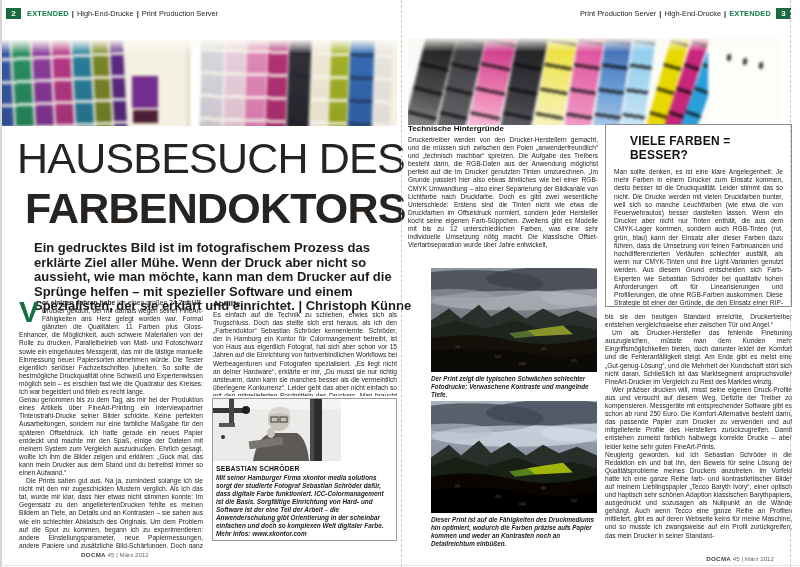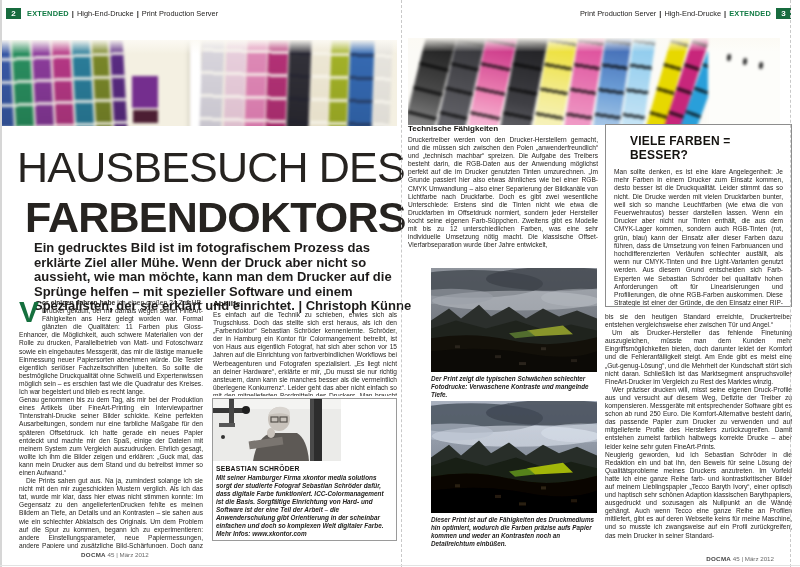--- a/index.html
+++ b/index.html
@@ -39,21 +39,21 @@
      background:linear-gradient(to bottom,rgba(252,250,244,.95),rgba(252,250,244,0));}
   .st{position:absolute;top:-14px;height:122px;}
   .st::after{content:"";position:absolute;inset:0;
      background:repeating-linear-gradient(to bottom,transparent 0 22px,rgba(8,8,8,.8) 22px 25px);}
   .br-white{position:absolute;right:-6px;top:-6px;width:84px;height:120%;background:#fdfdfa;}
   .mark{position:absolute;width:4px;height:7px;background:#2b2b2b;border-radius:50% 50% 60% 60%;}
 
   
   .headline{position:absolute;left:17px;top:133px;font-size:43px;line-height:50px;
             color:#262320;letter-spacing:-.8px;}
-  .headline .l1{font-weight:400;display:block;margin-top:9px;}
+  .headline .l1{font-weight:400;display:block;}
   .headline .l2{font-weight:700;display:block;margin-left:8px;}
   .intro{position:absolute;left:34px;top:241px;width:381px;font-size:13px;line-height:14.6px;
          font-weight:700;color:#1d1b1a;}
 
   
   .bodytext{font-size:6.6px;line-height:8.1px;text-align:justify;color:#262421;}
   .bodytext p{margin:0;}
   .bodytext p.ind{text-indent:7px;}
   .bodytext h3{font-size:8px;line-height:10px;margin:5px 0 2px;color:#14120f;}
   .bodytext h3.first{margin-top:0;}
@@ -227,21 +227,21 @@
     <svg class="photo" viewBox="0 0 128 62">
         <use href="#sym-portrait"></use>
       </svg>
     <div class="profile-inner">
       <div class="profile-name">SEBASTIAN SCHRÖDER</div>
       <p class="profile-bio"><span>Mit seiner Hamburger Firma xkontor media solutions sorgt der studierte Fotograf Sebastian Schröder dafür, dass digitale Farbe funktioniert. ICC-Colormanagement ist die Basis. Sorgfältige Einrichtung von Hard- und Software ist der eine Teil der Arbeit – die Anwenderschulung gibt Orientierung in der scheinbar einfachen und doch so komplexen Welt digitaler Farbe. </span><span>Mehr Infos: www.xkontor.com</span></p>
     </div>
   </div>
 
   <div class="col3text bodytext">
-    <h3 class="first">Technische Fähigkeiten</h3>
+    <h3 class="first">Technische Hintergründe</h3>
     <p>Druckertreiber werden von den Drucker-Herstellern gemacht, und die müssen sich zwischen den Polen „anwenderfreundlich“ und „technisch machbar“ spreizen. Die Aufgabe des Treibers besteht darin, die RGB-Daten aus der Anwendung möglichst perfekt auf die im Drucker genutzten Tinten umzurechnen. „Im Grunde passiert hier also etwas ähnliches wie bei einer RGB-CMYK Umwandlung – also einer Separierung der Bildkanäle von Lichtfarbe nach Druckfarbe. Doch es gibt zwei wesentliche Unterschiede: Erstens sind die Tinten nicht wie etwa die Druckfarben im Offsetdruck normiert, sondern jeder Hersteller kocht seine eigenen Farb-Süppchen. Zweitens gibt es Modelle mit bis zu 12 unterschiedlichen Farben, was eine sehr individuelle Umsetzung nötig macht. Die klassische Offset-Vierfarbseparation wurde über Jahre entwickelt,</p>
   </div>
 
   <figure class="fig fig1" style="margin:0;">
     <svg viewBox="0 0 166 105" preserveAspectRatio="none" style="height:104px;">
         <use href="#sym-landscape"></use>
       </svg>
     <figcaption class="figcap">Der Print zeigt die typischen Schwächen schlechter Fotodrucke: Verwaschene Kontraste und mangelnde Tiefe.</figcaption>
   </figure>
 

